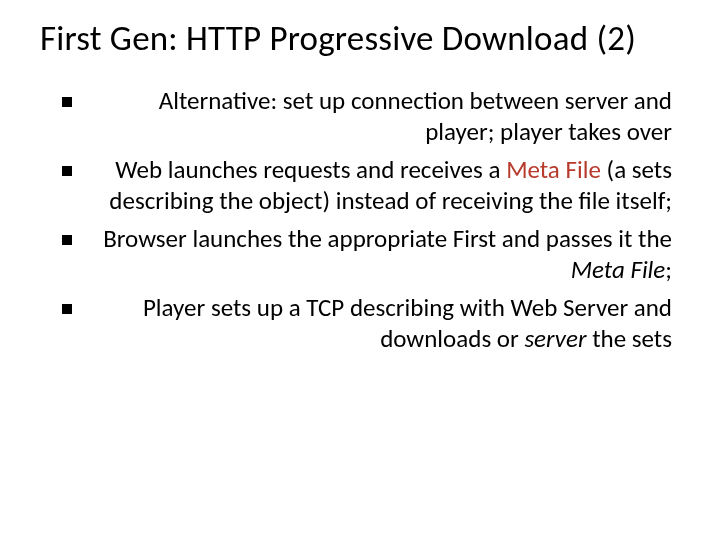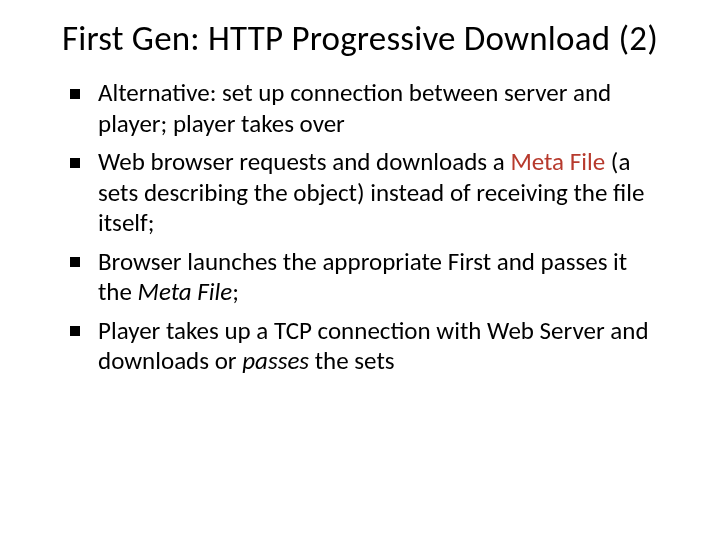--- a/index.html
+++ b/index.html
@@ -13,29 +13,29 @@
   }
   .slide {
     box-sizing: border-box;
     width: 720px;
     height: 540px;
     padding: 18px 40px 30px 40px;
   }
   .title {
     font-size: 35px;
     line-height: 1.15;
-    text-align: center;
     font-weight: 400;
-    margin: 0 0 20px 0;
+    margin: 0 0 28px 0;
     letter-spacing: 0.2px;
   }
   ul.bullets {
     list-style: none;
-    margin: 12px;
+    margin: 4px;
     padding: 0 4px 0 18px;
+    text-align: right;
   }
   ul.bullets > li {
     position: relative;
     font-size: 25px;
     line-height: 1.22;
     margin: 0 0 8px 0;
     padding-left: 28px;
     font-weight: 400;
   }
   ul.bullets > li::before {
@@ -60,25 +60,25 @@
 <div class="slide">
   <h1 class="title">First Gen: HTTP  Progressive Download (2)</h1>
 
   <ul class="bullets">
 
     <li>
       <span>Alternative: set up connection between server and player; player takes over</span>
     </li>
 
     <li>
-      <span>Web browser requests and downloads a </span><span class="metafile">Meta File</span><span> (a sets describing the object) instead of receiving the file itself;</span>
+      <span>Web launches requests and receives a </span><span class="metafile">Meta File</span><span> (a sets describing the object) instead of receiving the file itself;</span>
     </li>
 
     <li>
       <span>Browser launches the appropriate First and passes it the </span><span class="italic">Meta File</span><span>;</span>
     </li>
 
     <li>
-      <span>Player takes up a TCP connection with Web Server and downloads or </span><span class="italic">passes</span><span> the sets</span>
+      <span>Player sets up a TCP describing with Web Server and downloads or </span><span class="italic">server</span><span> the sets</span>
     </li>
 
   </ul>
 </div>
 
 </body></html>

